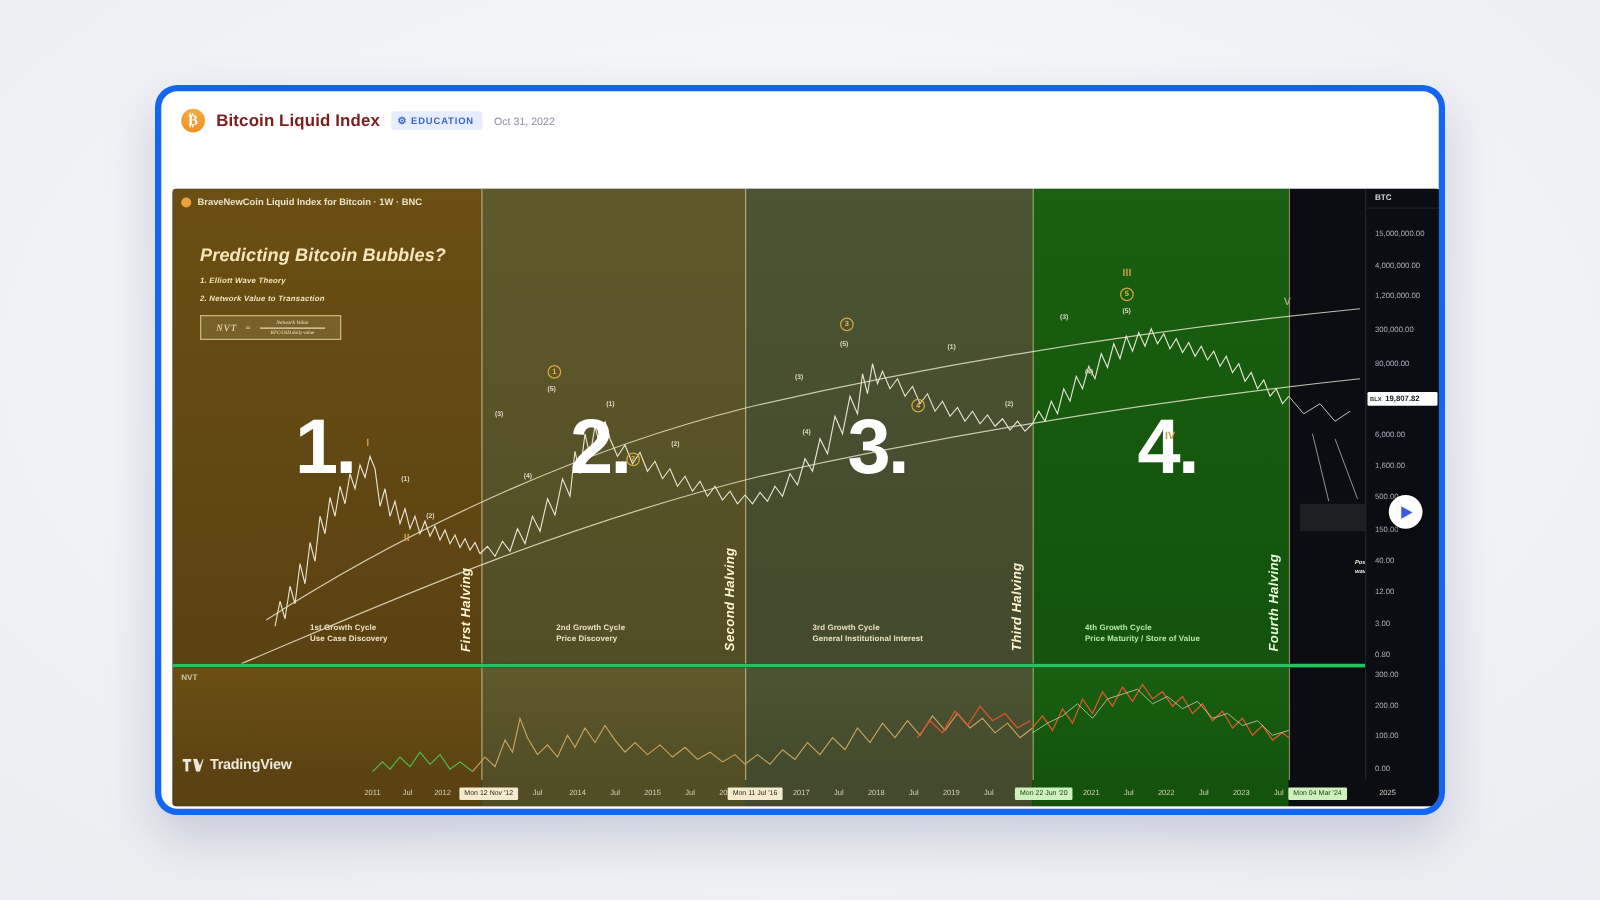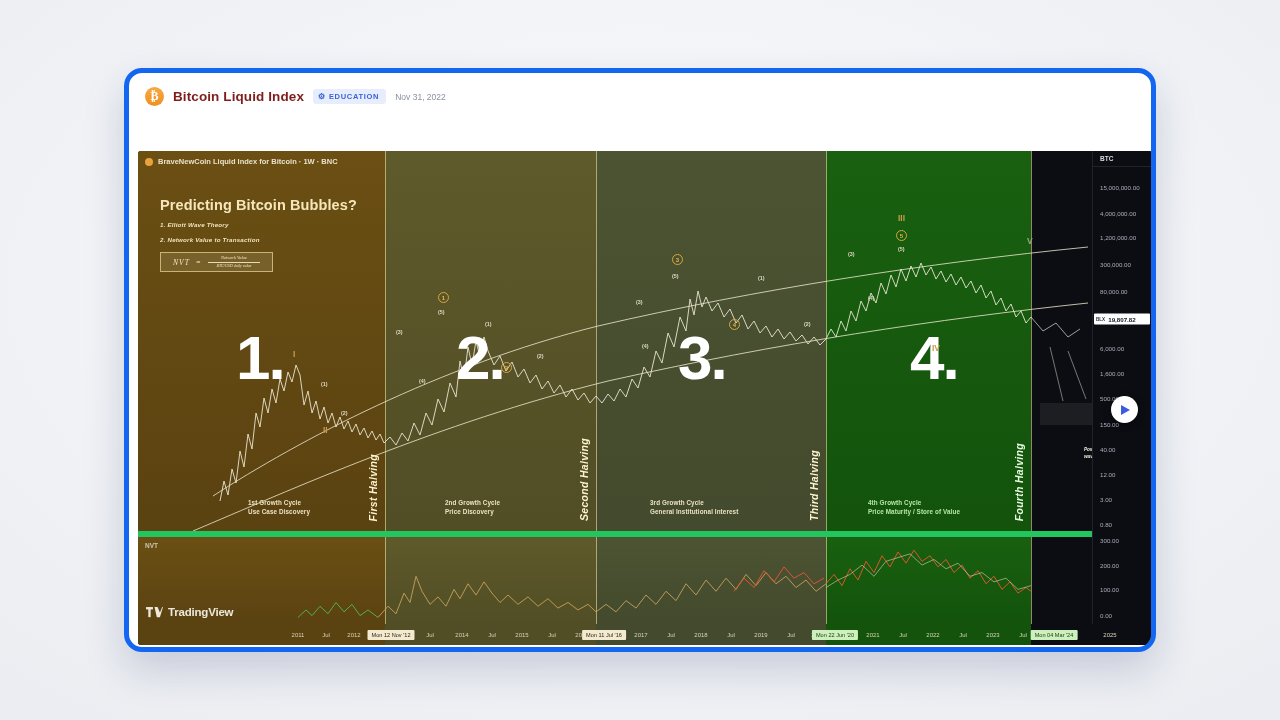--- a/index.html
+++ b/index.html
@@ -54,21 +54,21 @@
     position: absolute;
     left: 9px; top: 78px;
     width: 1014px; height: 494px;
     border-radius: 3px;
     overflow: hidden;
     background: #0f1014;
     font-family: "Liberation Sans", sans-serif;
   }
   
   #price-pane { position: absolute; left: 0; right: 60px; top: 0; height: 380px; overflow: hidden; }
-  #nvt-pane   { position: absolute; left: 0; right: 60px; top: 380px; height: 93px; overflow: hidden; border-top: 6px solid #22c55e;}
+  #nvt-pane   { position: absolute; left: 0; right: 60px; top: 380px; height: 93px; overflow: hidden; border-top: 3px solid #22c55e;}
   #time-axis  { position: absolute; left: 0; right: 0; top: 473px; height: 21px; }
   
   .band { position: absolute; top: 0; bottom: 0; }
   .band.b1 { left: 0;     width: 247px; background: linear-gradient(180deg,#6b4f13,#5a4211); }
   .band.b2 { left: 247px; width: 211px; background: linear-gradient(180deg,#5f5a2b,#514d25); }
   .band.b3 { left: 458px; width: 230px; background: linear-gradient(180deg,#4c5433,#434a2d); }
   .band.b4 { left: 688px; width: 205px; background: linear-gradient(180deg,#196010,#13530c); }
   .band.b5 { left: 893px; right: 0;     background: #0c0d12; }
   .divider { position: absolute; top: 0; bottom: 0; width: 1px; background: rgba(255,240,170,.55); }
   .divider.d1 { left: 247px; } .divider.d2 { left: 458px; }
@@ -77,21 +77,21 @@
   #chart-legend {
     position: absolute; left: 7px; top: 6px;
     display: flex; align-items: center; gap: 5px;
     font-size: 7.5px; color: #e9e2c9; font-weight: bold;
     z-index: 6;
   }
   #chart-legend .dot { width: 8px; height: 8px; border-radius: 50%; background: #e8a33d; }
   
   #pred-block { position: absolute; left: 22px; top: 46px; z-index: 6; }
   #pred-title {
-    font-size: 14.5px; font-weight: bold; 
+    font-size: 14.5px; font-weight: bold; font-style: italic;
     color: #f6e7bb; letter-spacing: .1px;
   }
   .pred-item {
     margin-top: 8px; font-size: 6.2px; font-weight: bold; font-style: italic;
     color: #f0e2bb; letter-spacing: .2px;
   }
   #nvt-formula {
     margin-top: 9px; width: 113px; height: 20px;
     border: 1px solid #c9b478; background: rgba(250,240,205,.13);
     display: flex; align-items: center; justify-content: center;
@@ -222,21 +222,21 @@
 <div id="card">
 
   <div id="article-head">
     <div class="meta-row">
       <div class="btc-coin">₿</div>
       <div class="src-name">Bitcoin Liquid Index</div>
       <div class="tag">
         <span class="g">⚙</span>
         <span>EDUCATION</span>
       </div>
-      <div class="date">Nov 31, 2022</div>
+      <div class="date">Oct 31, 2022</div>
     </div>
   </div>
 
   <div id="chart">
 
     <div id="price-pane">
       <div class="band b1"></div>
       <div class="band b2"></div>
       <div class="band b3"></div>
       <div class="band b4"></div>

